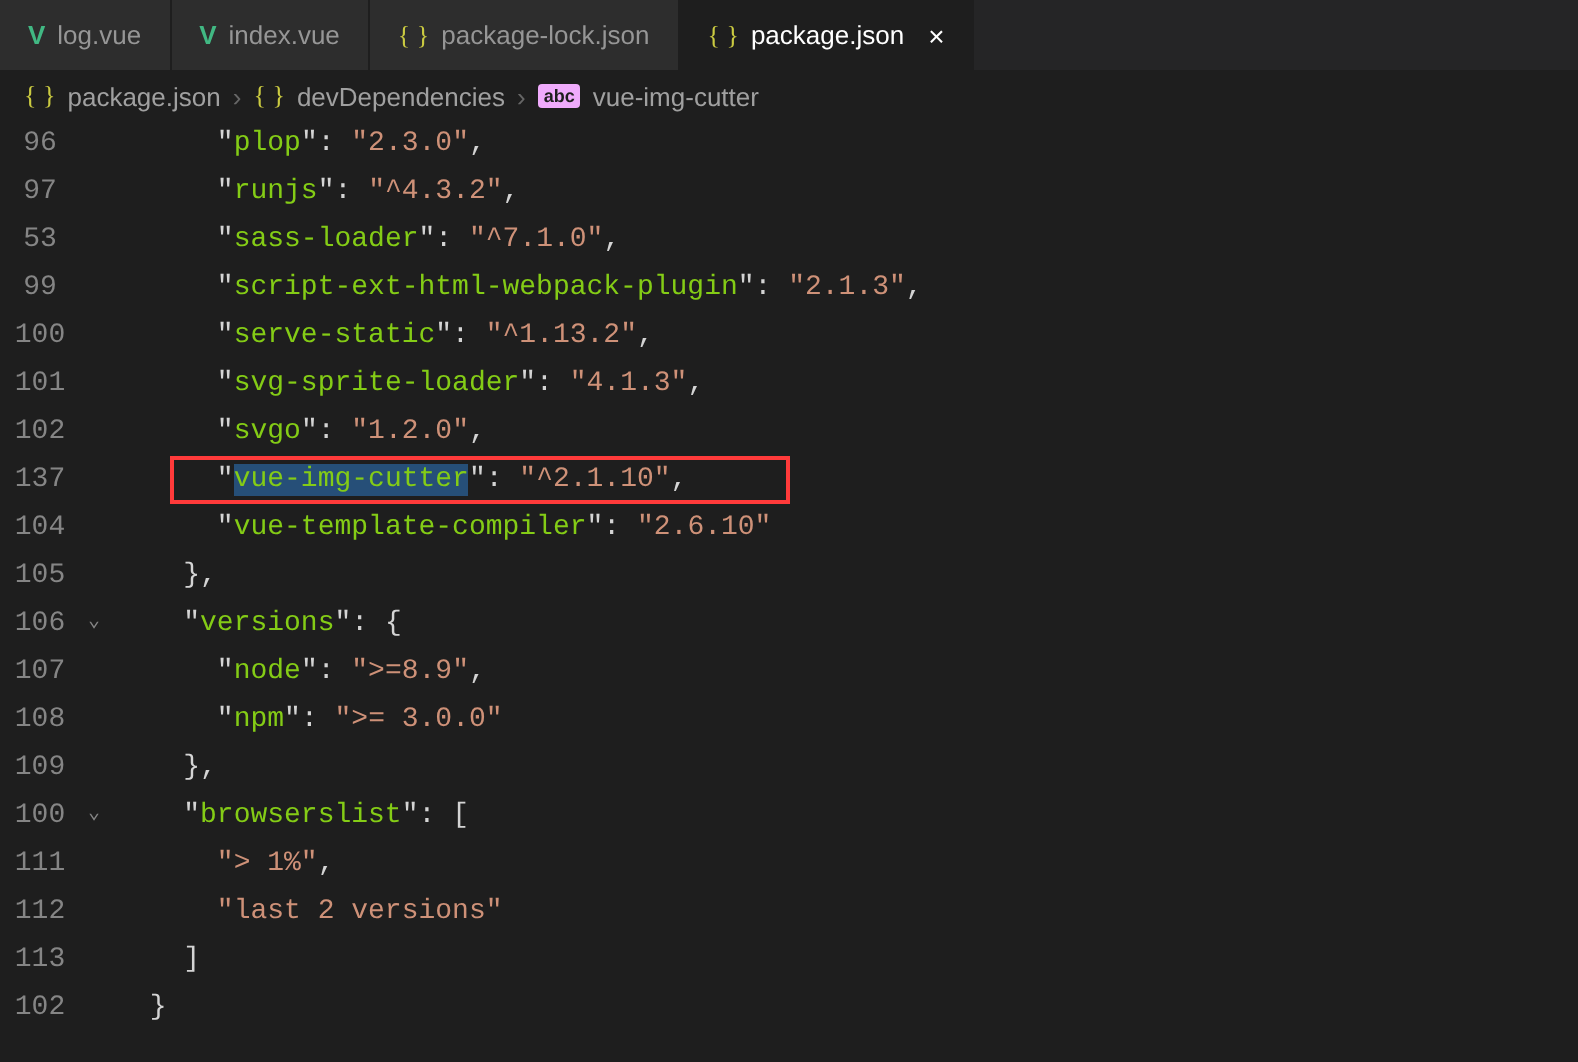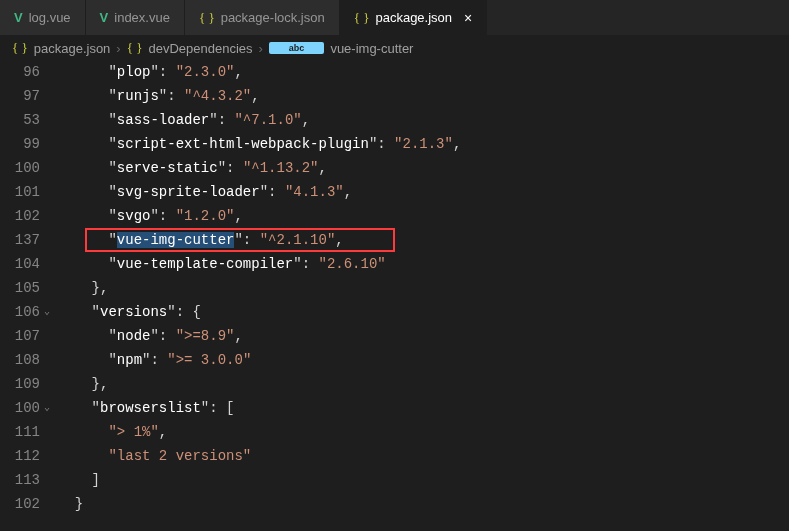--- a/index.html
+++ b/index.html
@@ -48,45 +48,45 @@
     padding: 4px 12px;
     gap: 6px;
     color: #a0a0a0;
     font-family: 'Segoe UI', sans-serif;
     font-size: 13px;
     height: 24px;
   }
   .bc-sep { color: #666; }
   .bc-badge {
     font-size: 9px;
-    background: #7dd3fc;
+    background: #f0abfc;
     color: #1e1e1e;
     border-radius: 2px;
-    padding: 1px 20px;
+    padding: 1px 3px;
     font-weight: bold;
   }
   .editor {
     display: flex;
   }
   .gutter {
     width: 58px;
-    text-align: right;
+    text-align: center;
     color: #858585;
     padding-right: 18px;
     user-select: none;
     font-size: 14px;
   }
   .gutter div, .code-line {
     height: 24px;
     line-height: 24px;
   }
   .code { flex: 1; position: relative; }
   .code-line { white-space: pre; }
   .indent-guide { color: #404040; }
-  .key { color: #ffffff; }
+  .key { color: #84cc16; }
   .string { color: #ce9178; }
   .punct { color: #d4d4d4; }
   .brace { color: #d4d4d4; }
   .selected {
     background: #264f78;
   }
   .highlight-box {
     position: absolute;
     border: 2px solid #ff3a3a;
     pointer-events: none;

